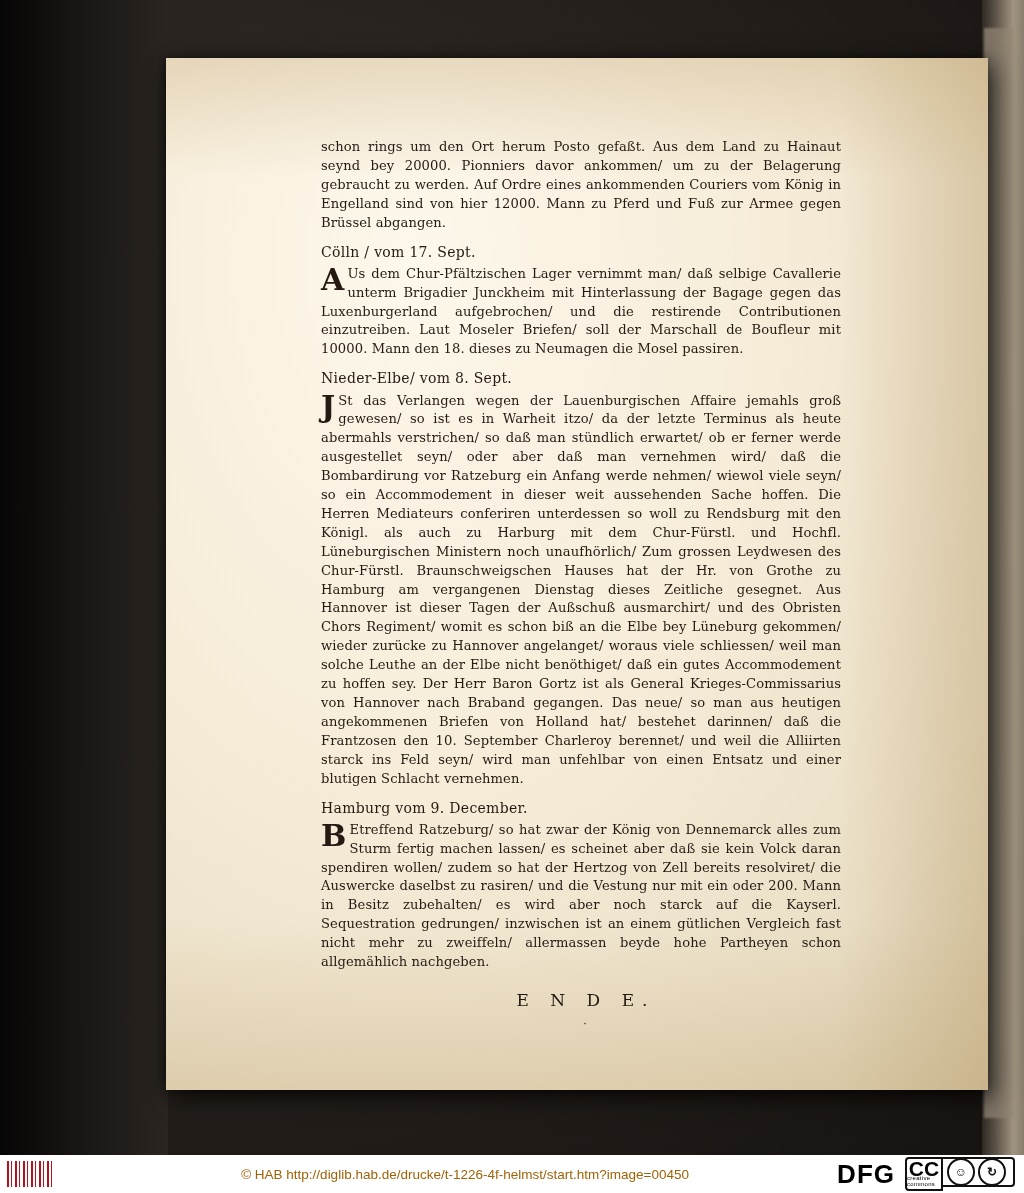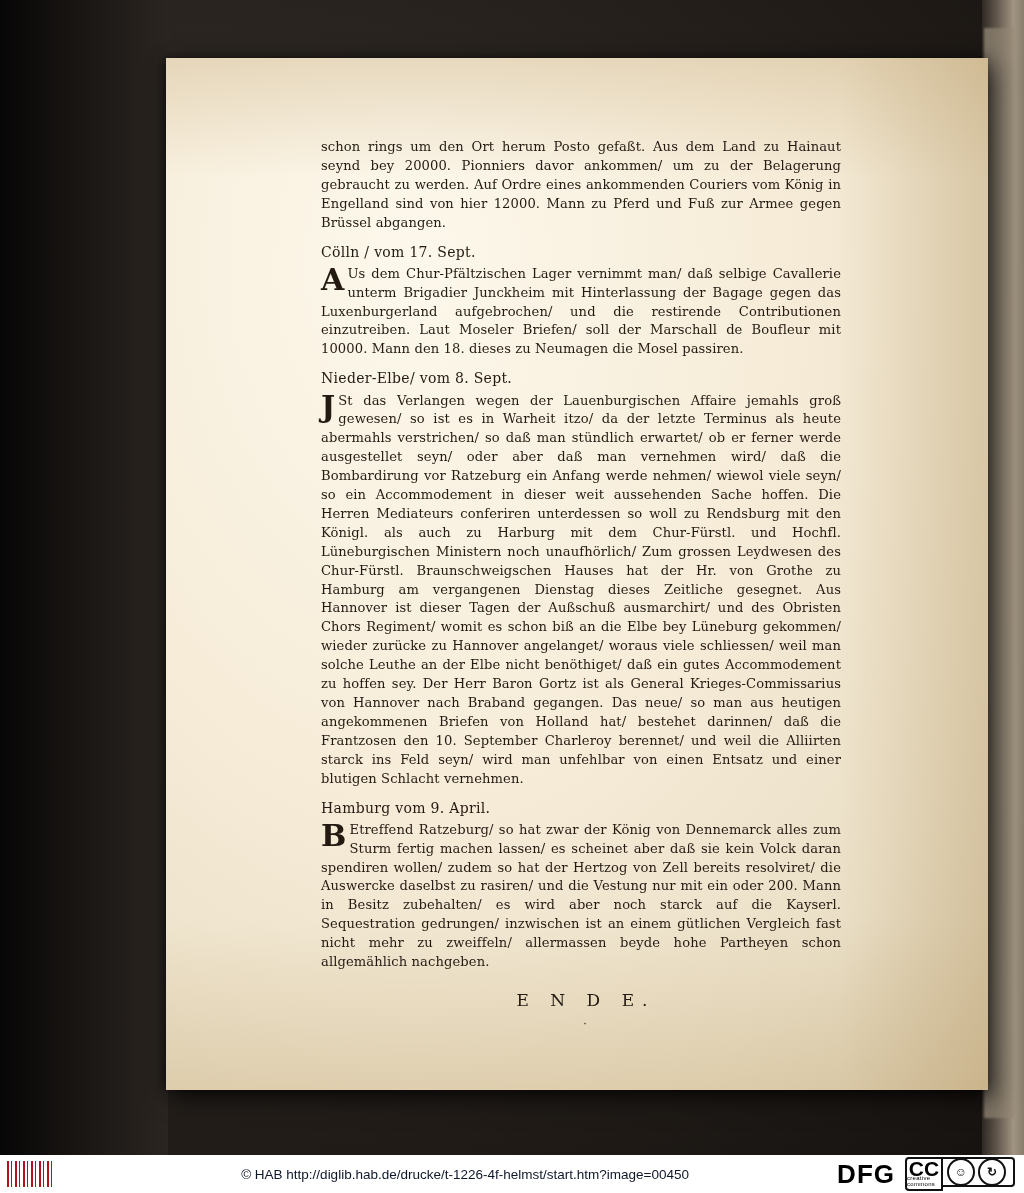--- a/index.html
+++ b/index.html
@@ -144,21 +144,21 @@
         #b3121c 0px, #b3121c 2px,
         #ffffff 2px, #ffffff 4px,
         #b3121c 4px, #b3121c 5px,
         #ffffff 5px, #ffffff 8px);
   }
   #footer-credit {
     flex: 1;
     text-align: center;
     font-family: "Liberation Sans", sans-serif;
     font-size: 13.5px;
-    color: #0f172a;
+    color: #a16207;
     padding-left: 40px;
   }
   #dfg-logo {
     font-family: "Liberation Sans", sans-serif;
     font-weight: bold;
     font-size: 26px;
     letter-spacing: 1px;
     color: #000000;
     margin-right: 10px;
   }
@@ -225,21 +225,21 @@
     <div class="heading">Cölln / vom 17. Sept.</div>
     <p class="para with-drop">
       <span class="drop">A</span><span>Us dem Chur-Pfältzischen Lager vernimmt man/ daß selbige Cavallerie unterm Brigadier Junckheim mit Hinterlassung der Bagage gegen das Luxenburgerland aufgebrochen/ und die restirende Contributionen einzutreiben. Laut Moseler Briefen/ soll der Marschall de Boufleur mit 10000. Mann den 18. dieses zu Neumagen die Mosel passiren.</span>
     </p>
 
     <div class="heading">Nieder-Elbe/ vom 8. Sept.</div>
     <p class="para with-drop">
       <span class="drop">J</span><span>St das Verlangen wegen der Lauenburgischen Affaire jemahls groß gewesen/ so ist es in Warheit itzo/ da der letzte Terminus als heute abermahls verstrichen/ so daß man stündlich erwartet/ ob er ferner werde ausgestellet seyn/ oder aber daß man vernehmen wird/ daß die Bombardirung vor Ratzeburg ein Anfang werde nehmen/ wiewol viele seyn/ so ein Accommodement in dieser weit aussehenden Sache hoffen.    Die Herren Mediateurs conferiren unterdessen so woll zu Rendsburg mit den Königl. als auch zu Harburg mit dem Chur-Fürstl. und Hochfl. Lüneburgischen Ministern noch unaufhörlich/ Zum grossen Leydwesen des Chur-Fürstl. Braunschweigschen Hauses hat der Hr. von Grothe zu Hamburg am vergangenen Dienstag dieses Zeitliche gesegnet. Aus Hannover ist dieser Tagen der Außschuß ausmarchirt/ und des Obristen Chors Regiment/ womit es schon biß an die Elbe bey Lüneburg gekommen/ wieder zurücke zu Hannover angelanget/ woraus viele schliessen/ weil man solche Leuthe an der Elbe nicht benöthiget/ daß ein gutes Accommodement zu hoffen sey.    Der Herr Baron Gortz ist als General Krieges-Commissarius von Hannover nach Braband gegangen.    Das neue/ so man aus heutigen angekommenen Briefen von Holland hat/ bestehet darinnen/ daß die Frantzosen den 10. September Charleroy berennet/ und weil die Alliirten starck ins Feld seyn/ wird man unfehlbar von einen Entsatz und einer blutigen Schlacht vernehmen.</span>
     </p>
 
-    <div class="heading">Hamburg vom 9. April.</div>
+    <div class="heading">Hamburg vom 9. December.</div>
     <p class="para with-drop">
       <span class="drop">B</span><span>Etreffend Ratzeburg/ so hat zwar der König von Dennemarck alles zum Sturm fertig machen lassen/ es scheinet aber daß sie kein Volck daran spendiren wollen/ zudem so hat der Hertzog von Zell bereits resolviret/ die Auswercke daselbst zu rasiren/ und die Vestung nur mit ein oder 200. Mann in Besitz zubehalten/ es wird aber noch starck auf die Kayserl. Sequestration gedrungen/ inzwischen ist an einem gütlichen Vergleich fast nicht mehr zu zweiffeln/ allermassen beyde hohe Partheyen schon allgemählich nachgeben.</span>
     </p>
 
     <div id="end-line">E N D E.</div>
     <div id="end-dot">·</div>
   </div>
 </div>
 
 <div id="footer-bar">

